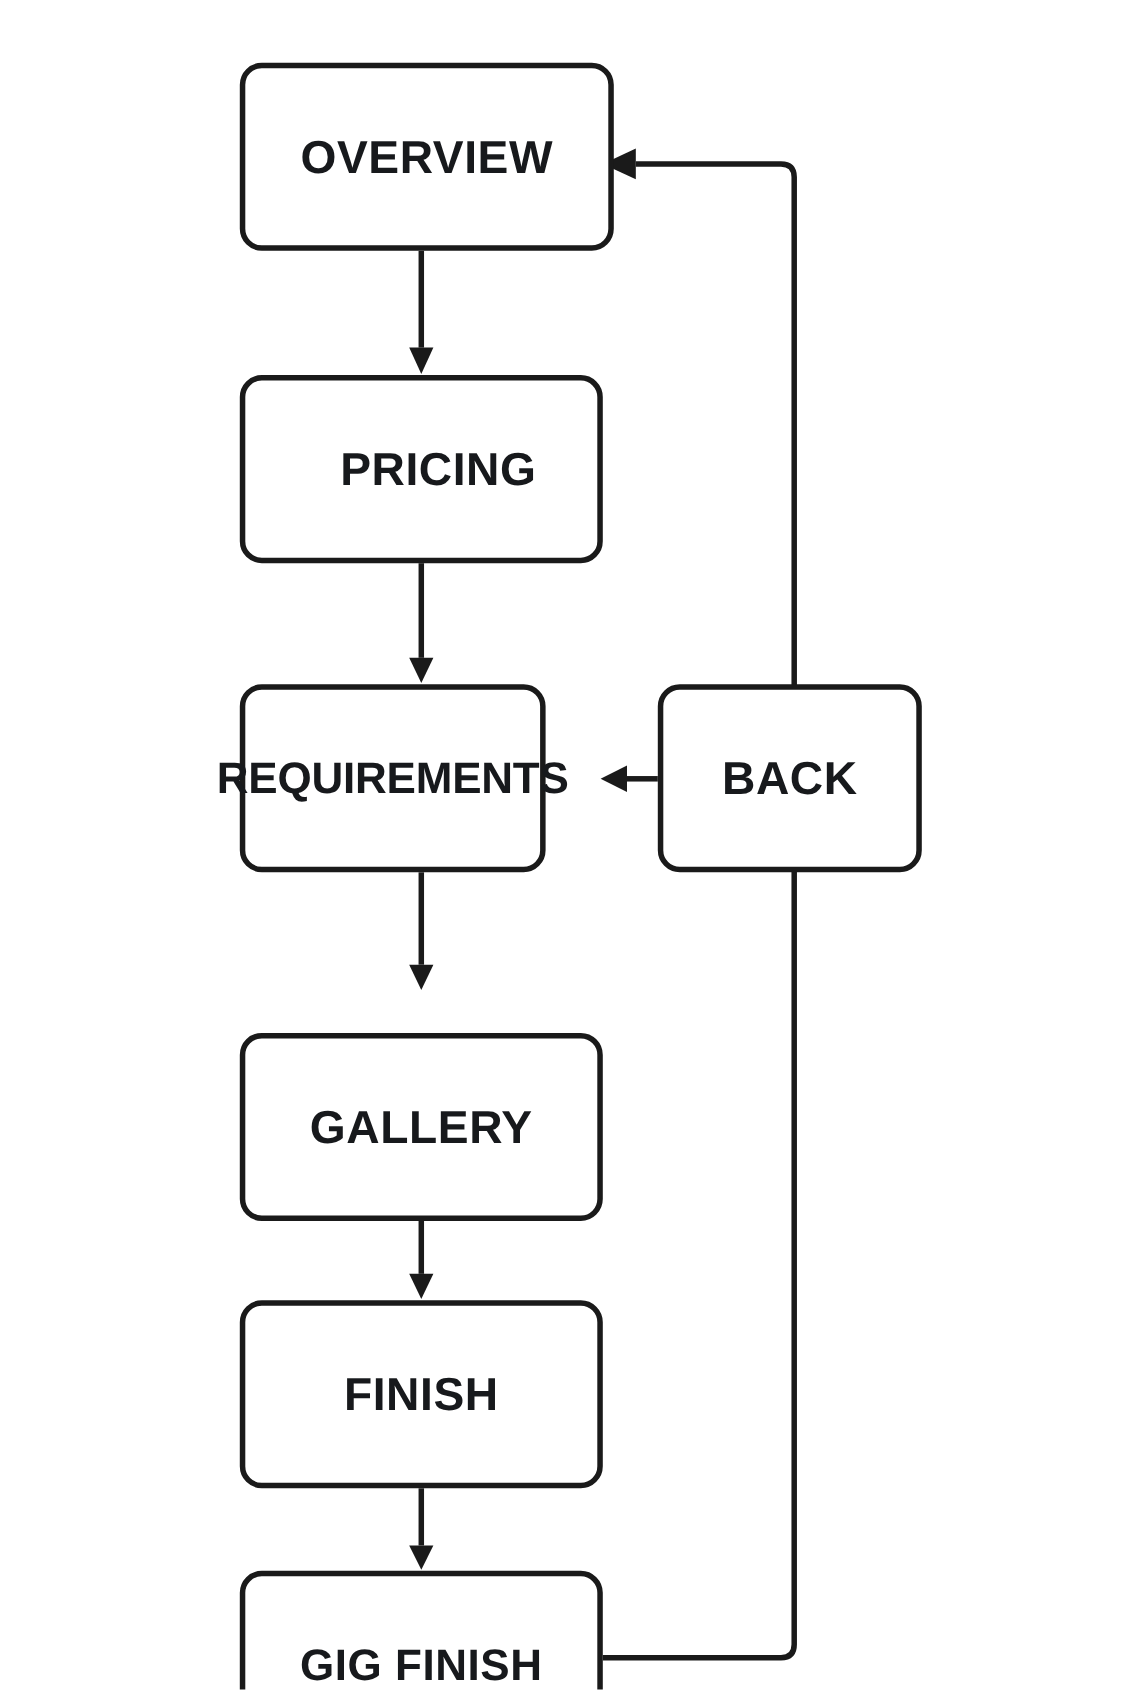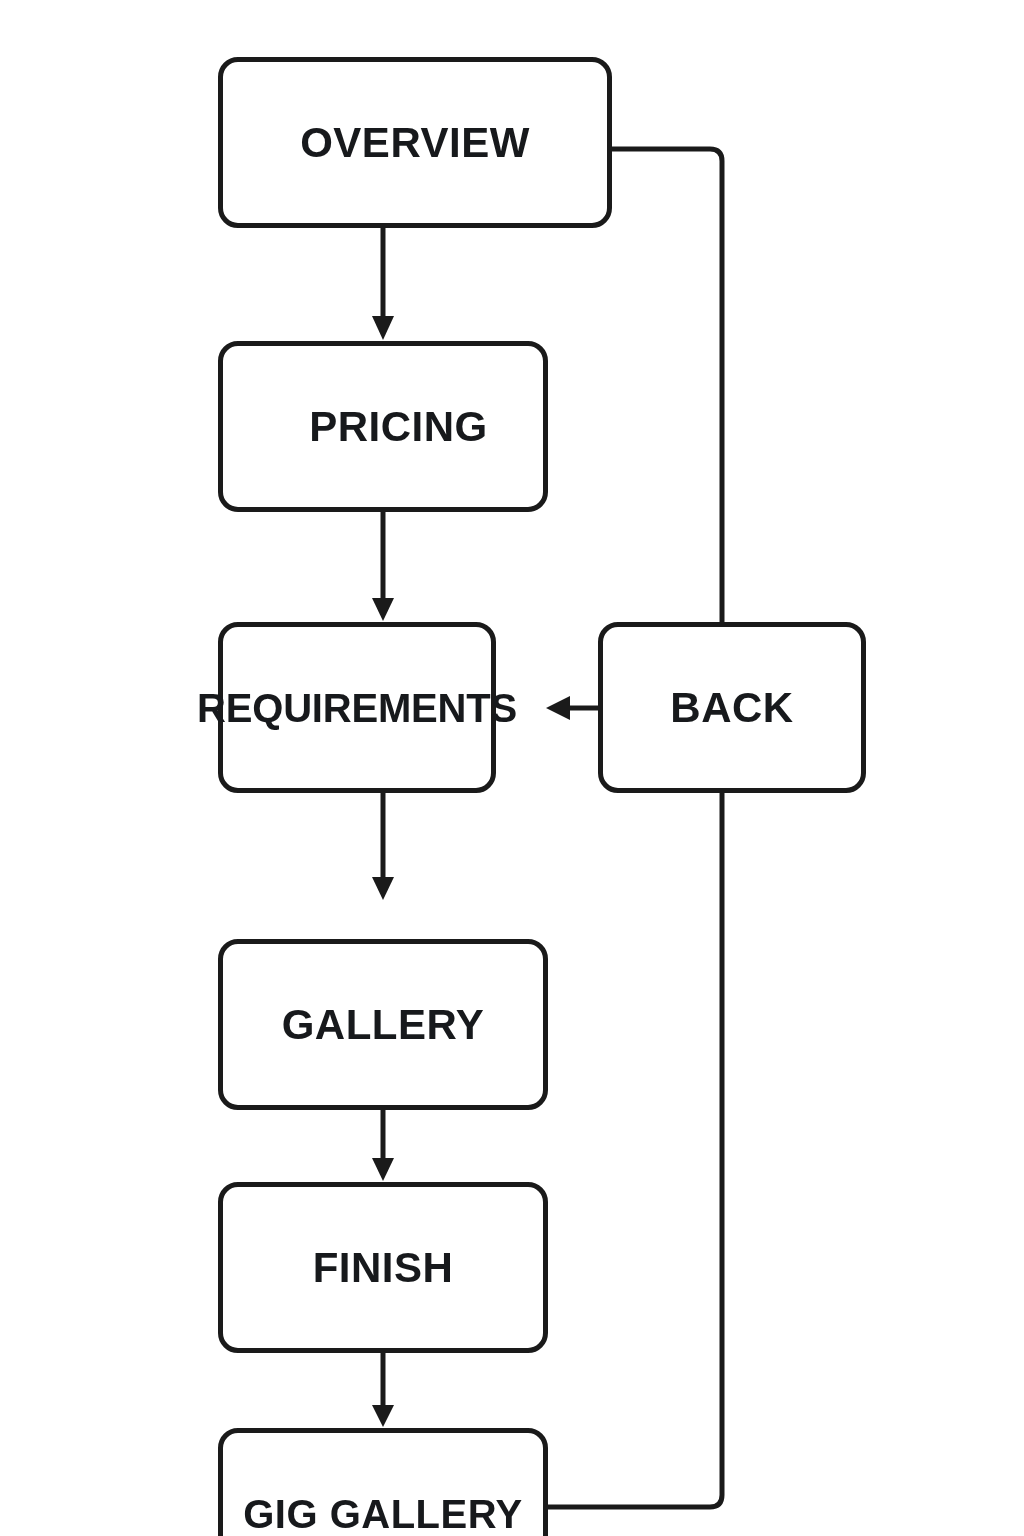--- a/index.html
+++ b/index.html
@@ -40,27 +40,27 @@
   }
   .node-label {
     font-weight: bold;
     color: #17191c;
     letter-spacing: 0.5px;
     white-space: nowrap;
     line-height: 1;
     text-align: center;
   }
   
-  #node-overview      { left: 218px; top:   57px; width: 394px; height: 171px; }
+  #node-overview      { left: 218px; top:   57px; width: 340px; height: 171px; }
   #node-pricing       { left: 218px; top:  341px; width: 330px; height: 171px; padding-left: 31px; }
   #node-requirements  { left: 218px; top:  622px; width: 278px; height: 171px; }
   #node-gallery       { left: 218px; top:  939px; width: 330px; height: 171px; }
   #node-finish        { left: 218px; top: 1182px; width: 330px; height: 171px; }
   #node-gigcreated    { left: 218px; top: 1428px; width: 330px; height: 171px; }
-  #node-back          { left: 598px; top: 622px;  width: 268px; height: 171px; }
+  #node-back          { left: 598px; top: 622px;  width: 240px; height: 171px; }
 
   #node-overview     .node-label { font-size: 42px; }
   #node-pricing      .node-label { font-size: 42px; }
   #node-requirements .node-label { font-size: 40px; letter-spacing: -0.2px; }
   #node-gallery      .node-label { font-size: 42px; }
   #node-finish       .node-label { font-size: 42px; }
   #node-gigcreated   .node-label { font-size: 40px; }
   #node-back         .node-label { font-size: 42px; }
 </style>
 </head>
@@ -125,20 +125,20 @@
 
   <div class="node" id="node-gallery">
     <span class="node-label">GALLERY</span>
   </div>
 
   <div class="node" id="node-finish">
     <span class="node-label">FINISH</span>
   </div>
 
   <div class="node" id="node-gigcreated">
-    <span class="node-label">GIG GALLERY</span>
+    <span class="node-label">GIG FINISH</span>
   </div>
 
   <div class="node" id="node-back">
     <span class="node-label">BACK</span>
   </div>
 
 </div>
 
 </body></html>

